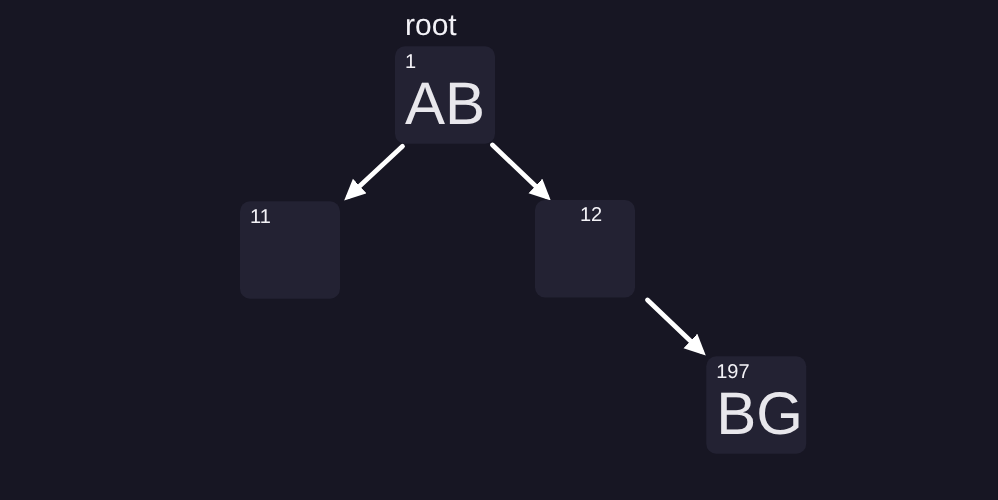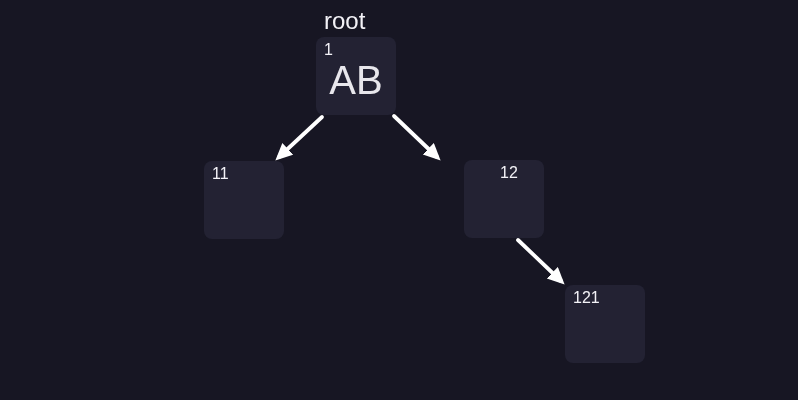--- a/index.html
+++ b/index.html
@@ -53,27 +53,27 @@
   .node .idx {
     display: block;
     font-size: 16px;
     line-height: 1.1;
     color: var(--node-index);
   }
   .node .lbl {
     display: block;
     text-align: center;
     margin: 1px 8px 0 0;
-    font-size: 40px;
+    font-size: 48px;
     line-height: 1;
     color: var(--node-label);
   }
   .node-ab { left: 316px; top: 37px; }
-  .node-ac { left: 204px; top: 161px; }
-  .node-bc { left: 464px; top: 160px; padding-left: 36px; }
+  .node-ac { left: 192px; top: 161px; }
+  .node-bc { left: 428px; top: 160px; padding-left: 36px; }
   .node-bg { left: 565px; top: 285px; }
 </style>
 </head>
 <body>
 
 <div class="stage">
 
   <svg class="edges" width="798" height="400" viewBox="0 0 798 400" xmlns="http://www.w3.org/2000/svg">
     <defs>
       <marker id="arrow" markerUnits="userSpaceOnUse" markerWidth="20" markerHeight="18" refX="12" refY="8" orient="auto">
@@ -94,16 +94,17 @@
 
   <div class="node node-ac">
     <span class="idx">11</span>
   </div>
 
   <div class="node node-bc">
     <span class="idx">12</span>
   </div>
 
   <div class="node node-bg">
-    <span class="idx">121</span>
+    <span class="idx">197</span>
+    <span class="lbl">BG</span>
   </div>
 
 </div>
 
 </body></html>

